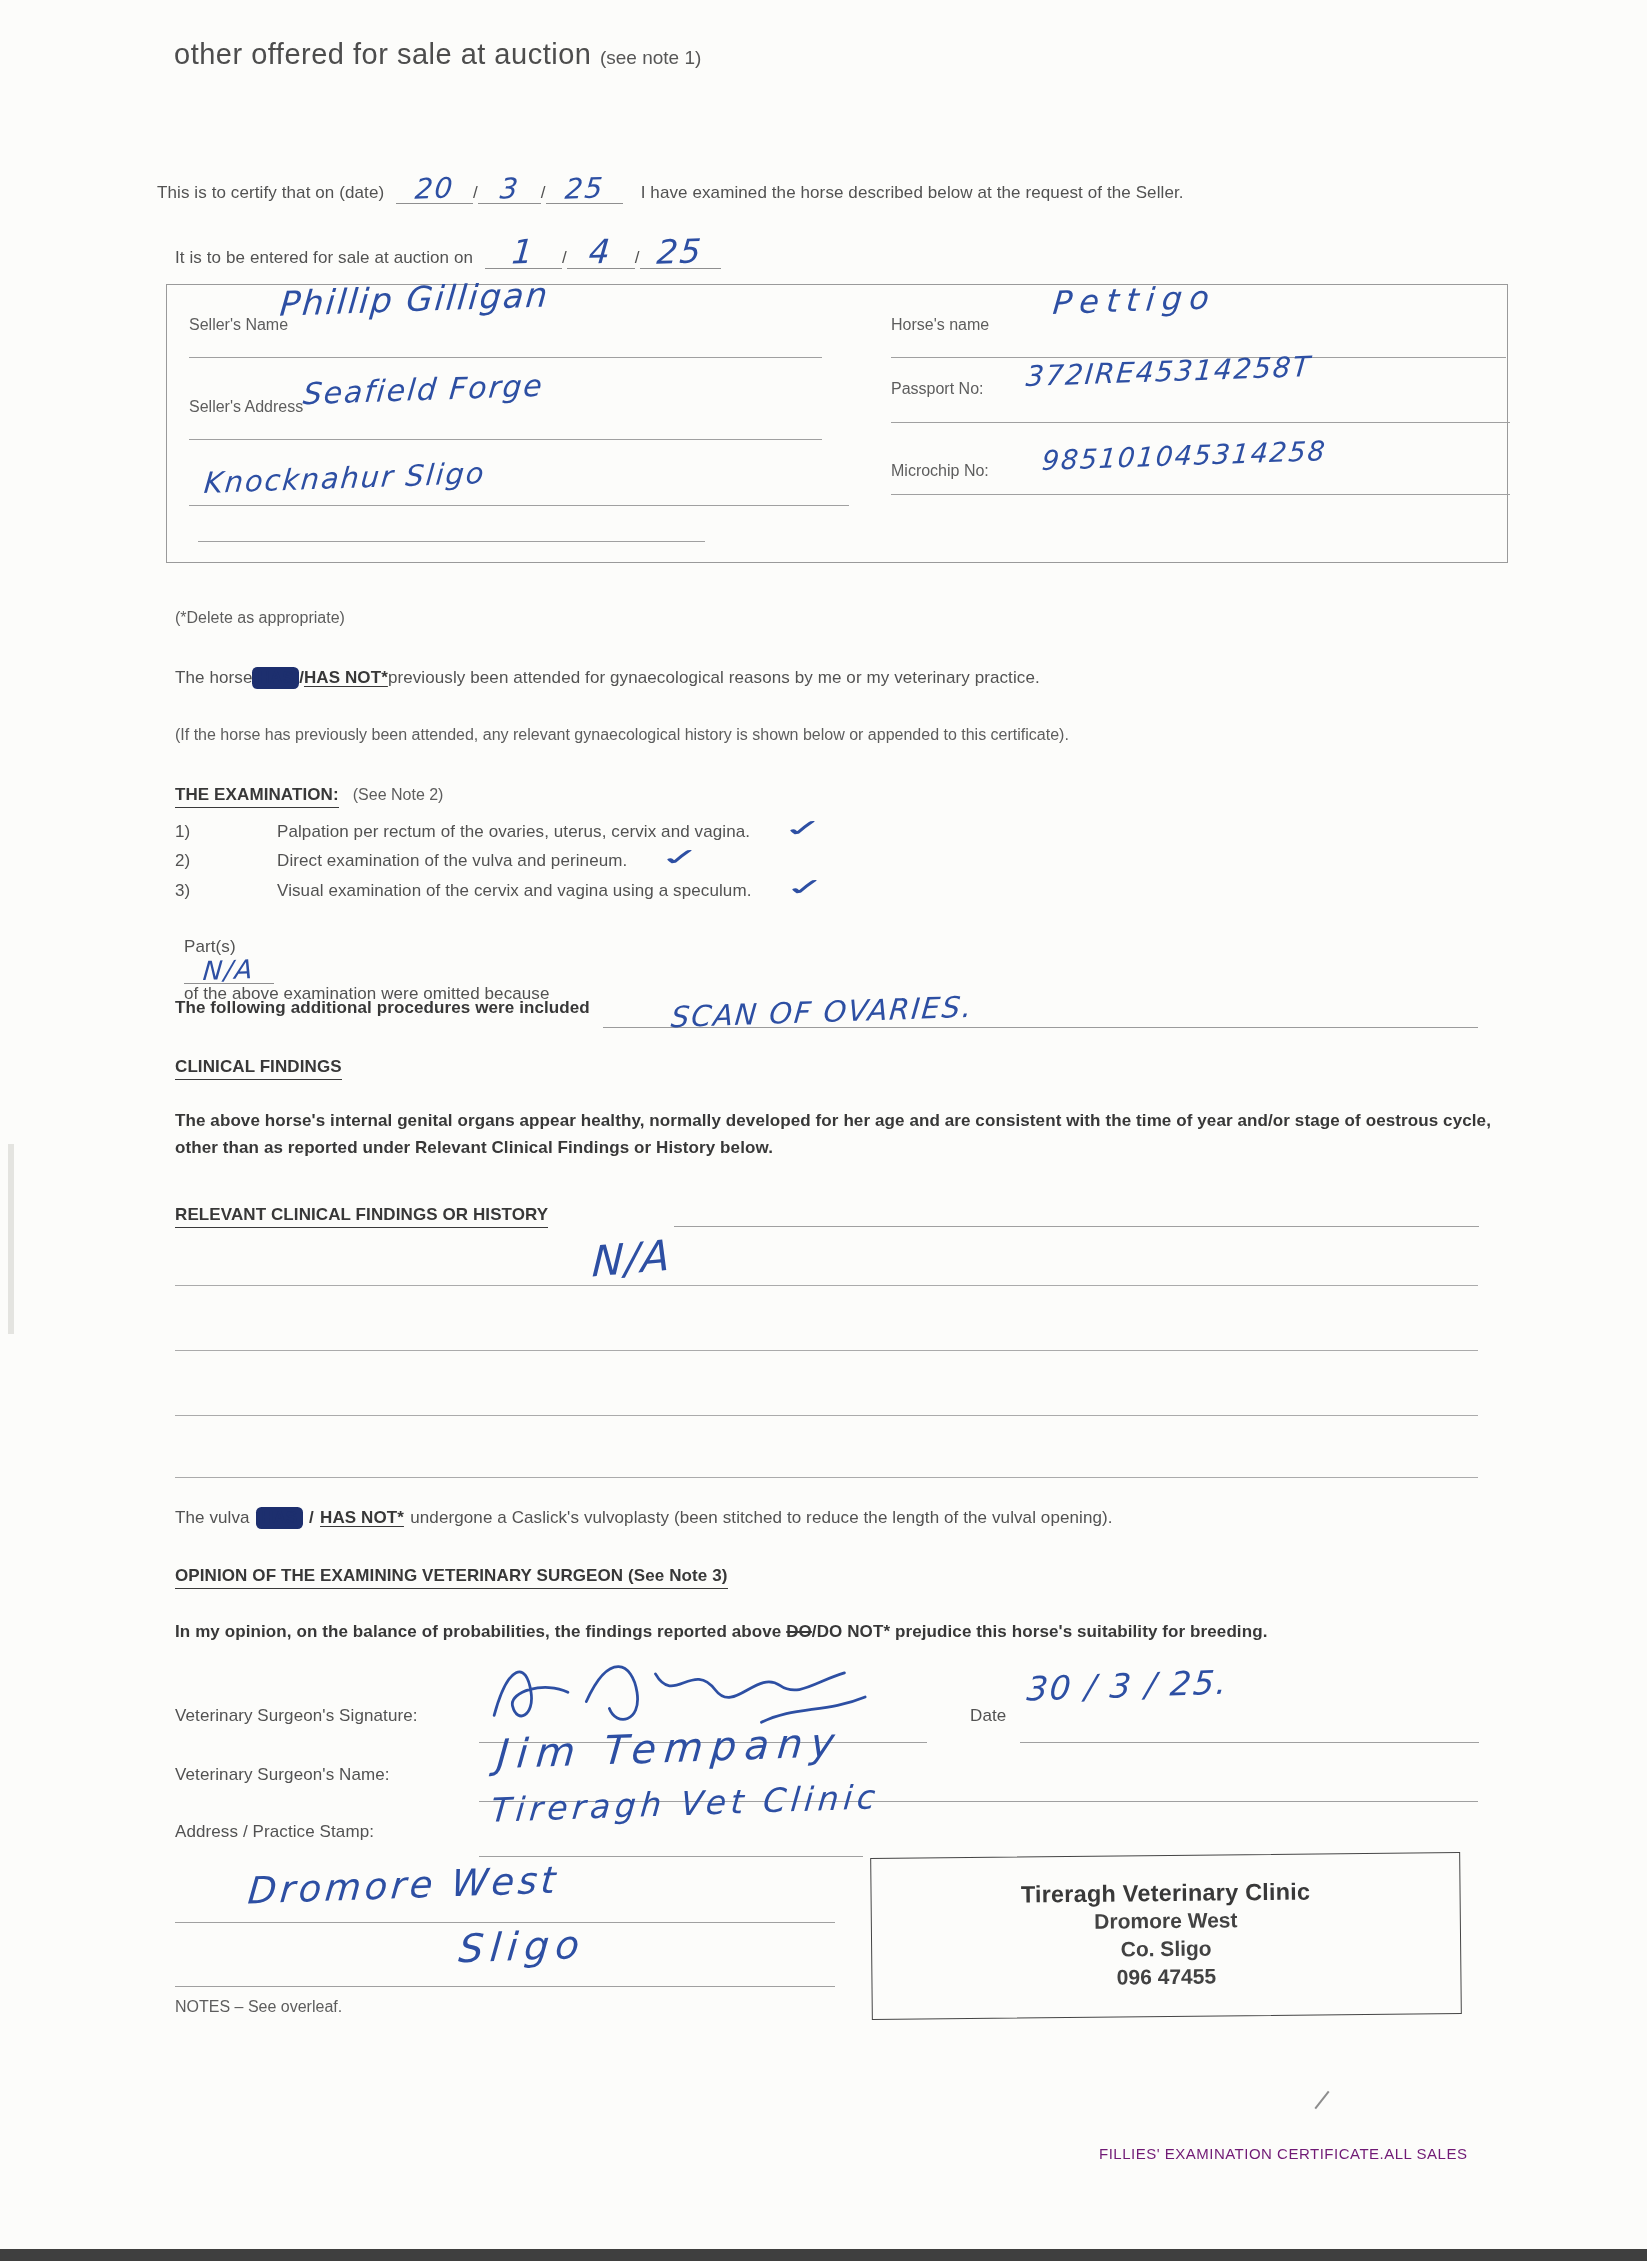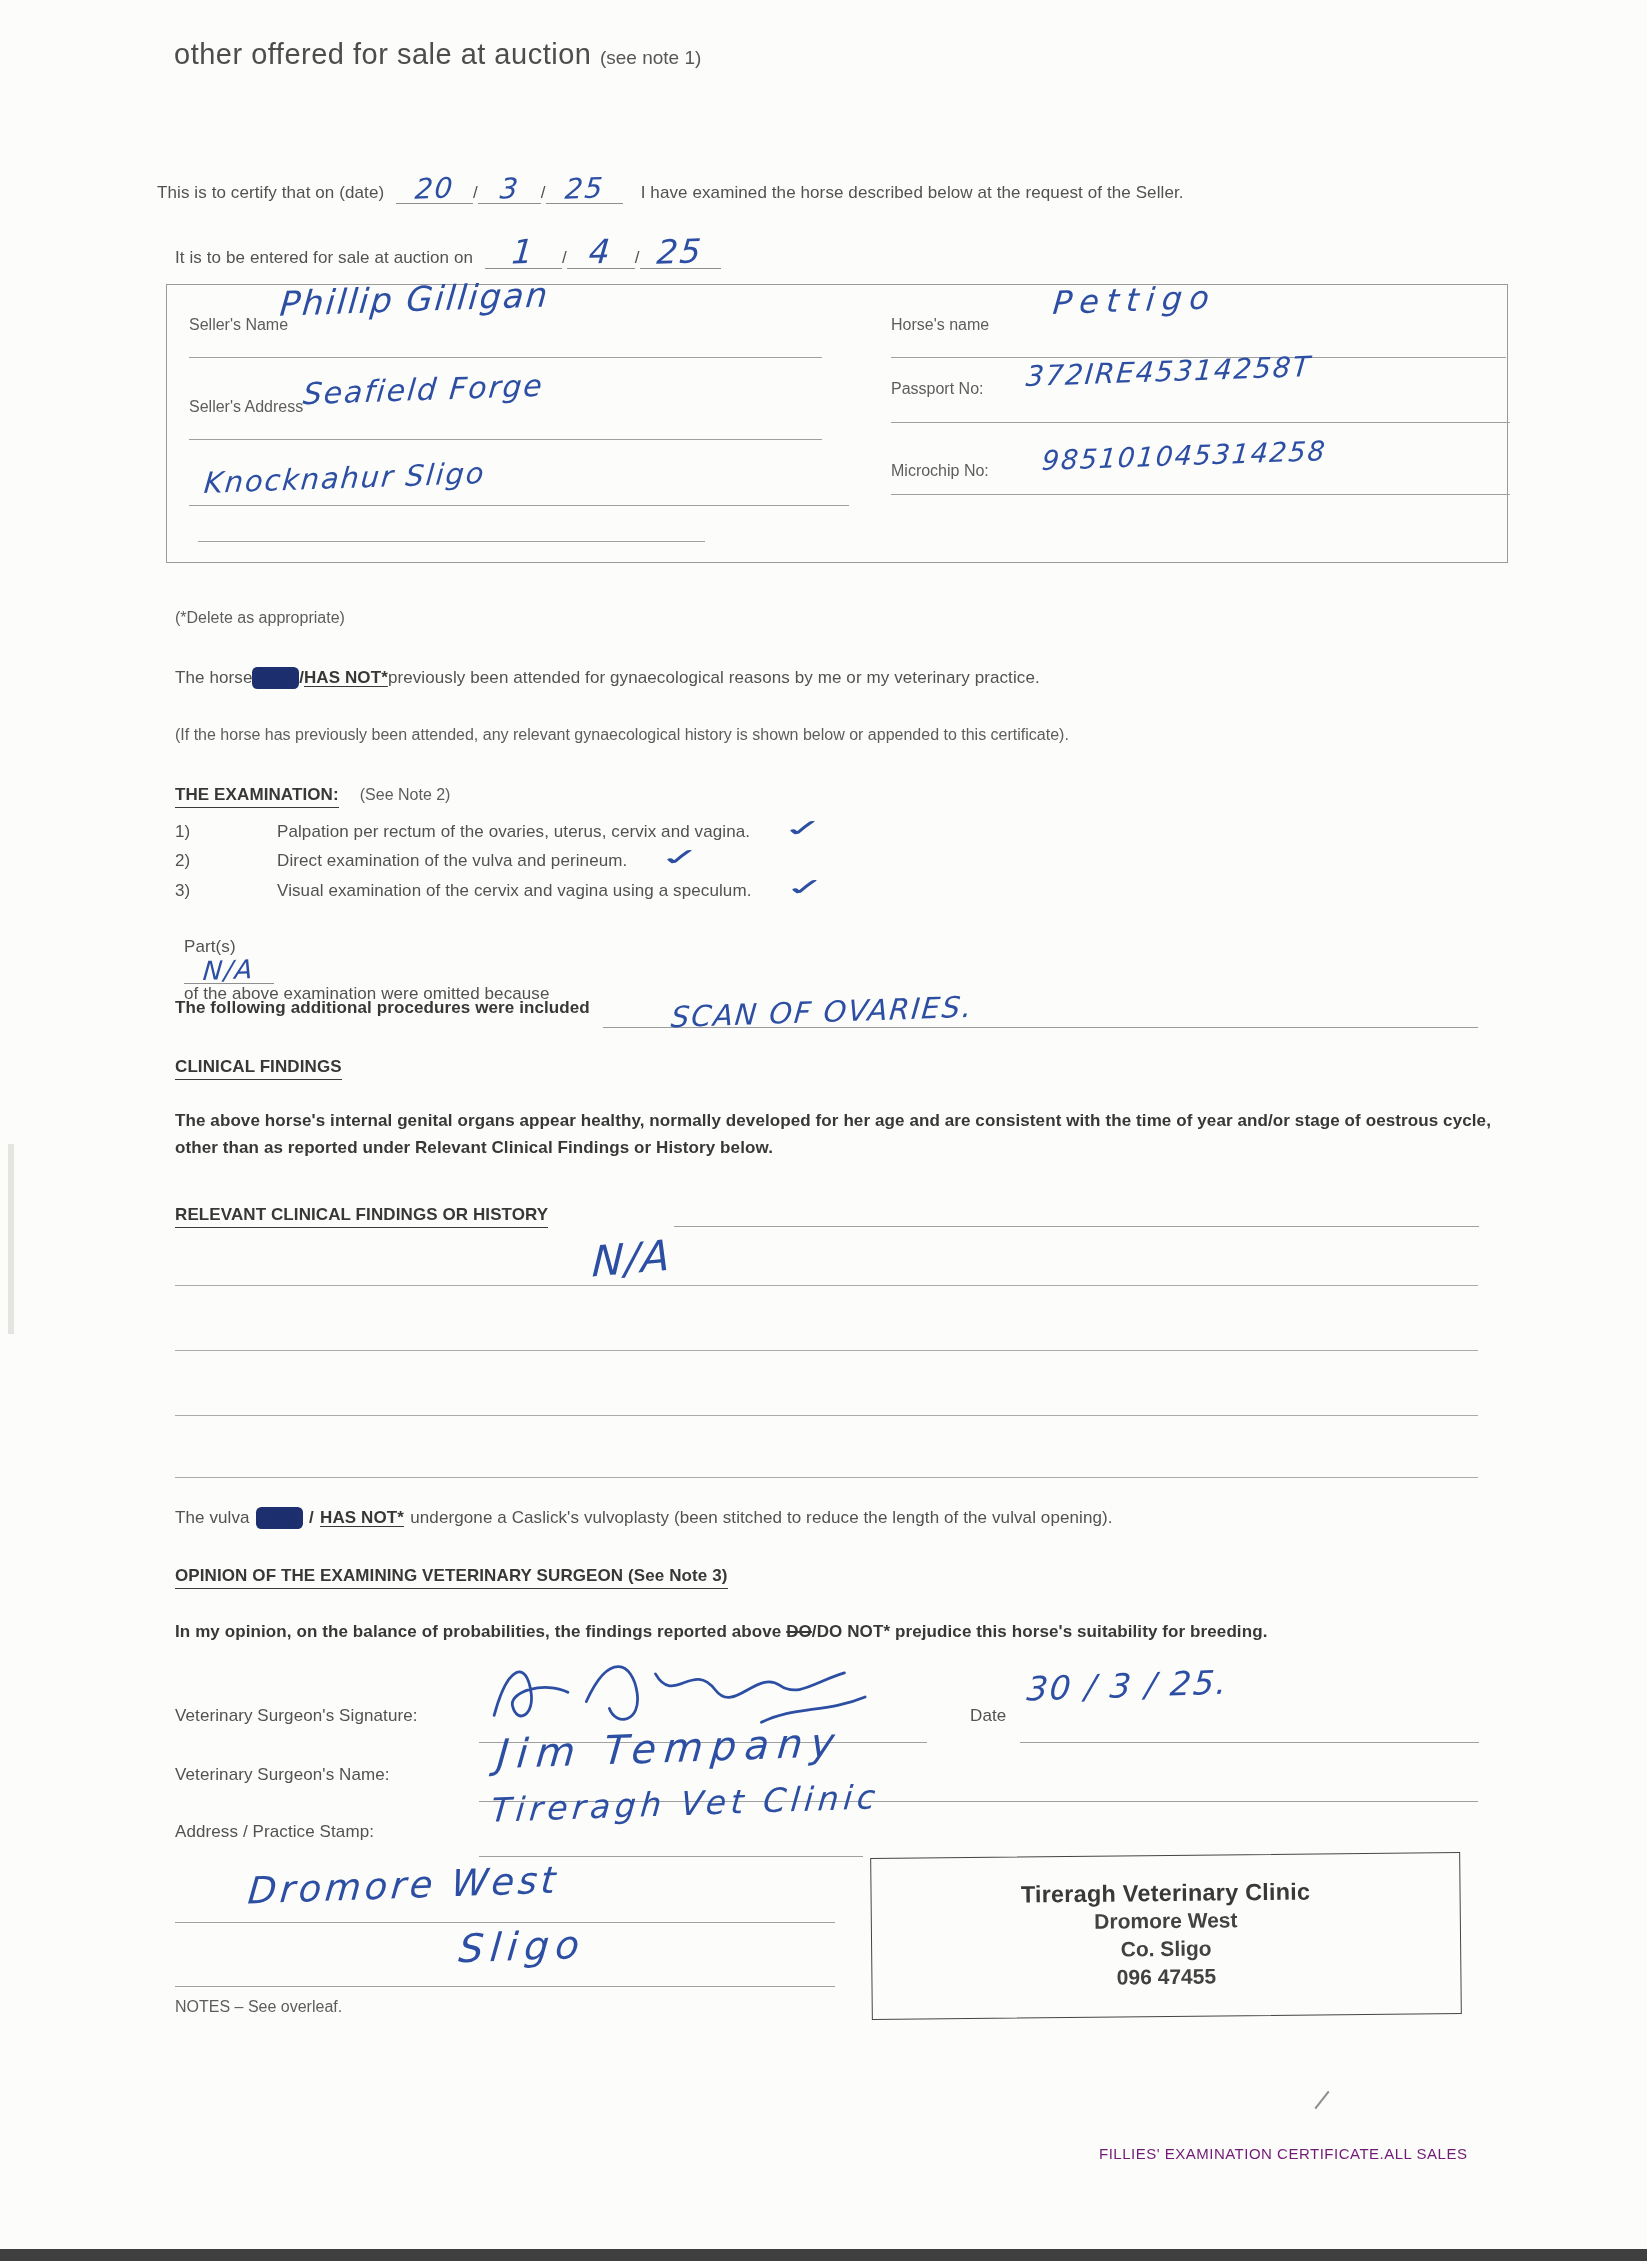--- a/index.html
+++ b/index.html
@@ -109,21 +109,21 @@
   <div class="row abs" style="left:175px;top:667px;gap:0;">
     <span class="print">The horse</span>
     <span class="blot">HAS</span>
     <span class="print b">/</span>
     <span class="print b ku">HAS NOT*</span>
     <span class="print">previously been attended for gynaecological reasons by me or my veterinary practice.</span>
   </div>
 
   <div class="abs print-sm" style="left:175px;top:726px;">(If the horse has previously been attended, any relevant gynaecological history is shown below or appended to this certificate).</div>
 
-  <div class="row abs" style="left:175px;top:785px;gap:21px;">
+  <div class="row abs" style="left:175px;top:785px;gap:14px;">
     <span class="print b hu">THE EXAMINATION:</span>
     <span class="print-sm">(See Note 2)</span>
   </div>
 
   <div class="row abs" style="left:175px;top:816px;">
     <span class="print" style="width:102px;">1)</span>
     <span class="print">Palpation per rectum of the ovaries, uterus, cervix and vagina.</span>
     <span class="tick">✓</span>
   </div>
   <div class="row abs" style="left:175px;top:845px;">

